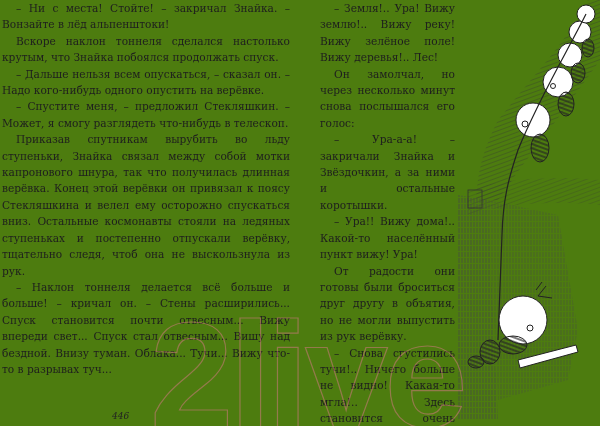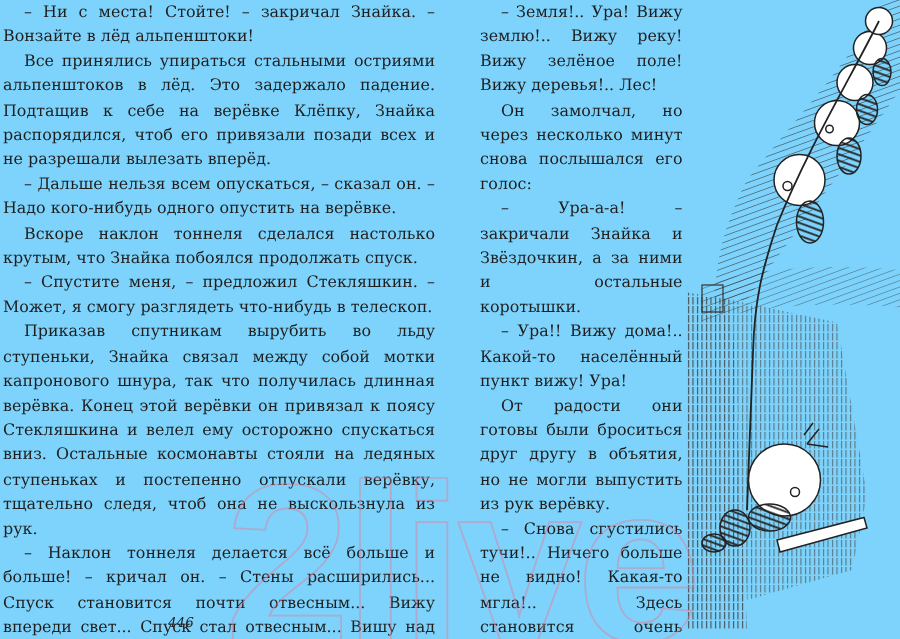--- a/index.html
+++ b/index.html
@@ -1,17 +1,17 @@
 <!DOCTYPE html>
 <html><head>
   <meta charset="utf-8">
   <style>
     html, body { margin: 0; padding: 0; background: #ffffff; }
     body { width: 600px; height: 426px; position: relative; overflow: hidden; }
-    .spread { position: absolute; inset: 0; background: #7dd3fc; }
+    .spread { position: absolute; inset: 0; background: #4d7c0f; }
     .page-text {
       font-family: "DejaVu Serif", "Liberation Serif", serif;
       font-size: 10.6px;
       line-height: 16.4px;
       color: #1e1e1e;
       text-align: justify;
       hyphens: manual;
     }
     .col-left { position: absolute; left: 2px; top: 0px; width: 288px; }
     .col-right { position: absolute; left: 320px; top: 0px; width: 135px; }
@@ -33,23 +33,22 @@
       line-height: 1;
     }
   </style>
 </head>
 <body>
 
 <div class="spread">
 
   <div class="col-left page-text">
     <p class="para">– Ни с места! Стойте! – закричал Знайка. – Вонзайте в лёд альпенштоки!</p>
-    <p class="para">Все принялись упираться стальными остриями альпенштоков в лёд. Это задержало падение. Подтащив к себе на верёвке Клёпку, Знайка распорядился, чтоб его привязали позади всех и не разрешали вылезать вперёд.</p>
+    <p class="para">Вскоре наклон тоннеля сделался настолько крутым, что Знайка побоялся продолжать спуск.</p>
     <p class="para">– Дальше нельзя всем опускаться, – сказал он. – Надо кого-нибудь одного опустить на верёвке.</p>
-    <p class="para">Вскоре наклон тоннеля сделался настолько крутым, что Знайка побоялся продолжать спуск.</p>
     <p class="para">– Спустите меня, – предложил Стекляшкин. – Может, я смогу разглядеть что-нибудь в телескоп.</p>
     <p class="para">Приказав спутникам вырубить во льду ступеньки, Знайка связал между собой мотки капронового шнура, так что получилась длинная верёвка. Конец этой верёвки он привязал к поясу Стекляшкина и велел ему осторожно спускаться вниз. Остальные космонавты стояли на ледяных ступеньках и постепенно отпускали верёвку, тщательно следя, чтоб она не выскользнула из рук.</p>
     <p class="para">– Наклон тоннеля делается всё больше и больше! – кричал он. – Стены расширились... Спуск становится почти отвесным... Вижу впереди свет... Спуск стал отвесным... Вишу над бездной. Внизу туман. Облака... Тучи... Вижу что-то в разрывах туч...</p>
 
   </div>
 
   <div class="page-number">446</div>
 
   <div class="col-right page-text">
     <p class="para">– Земля!.. Ура! Вижу землю!.. Вижу реку! Вижу зелёное поле! Вижу деревья!.. Лес!</p>

